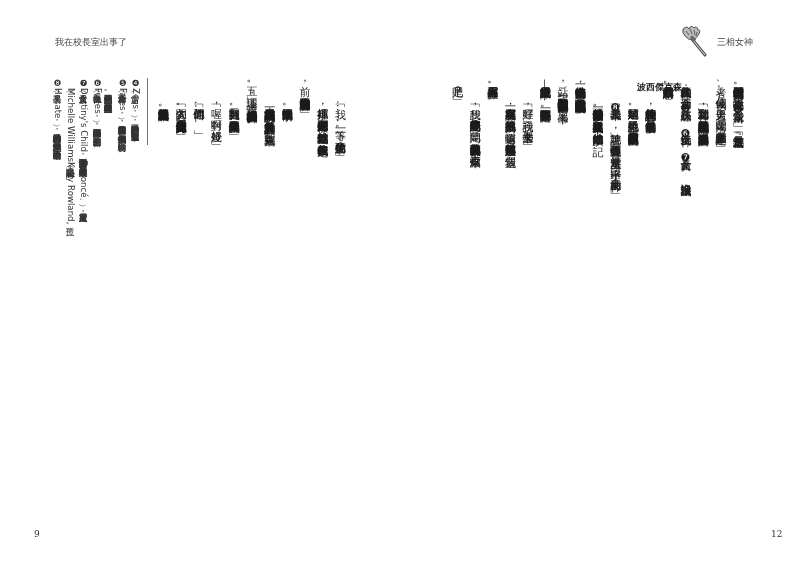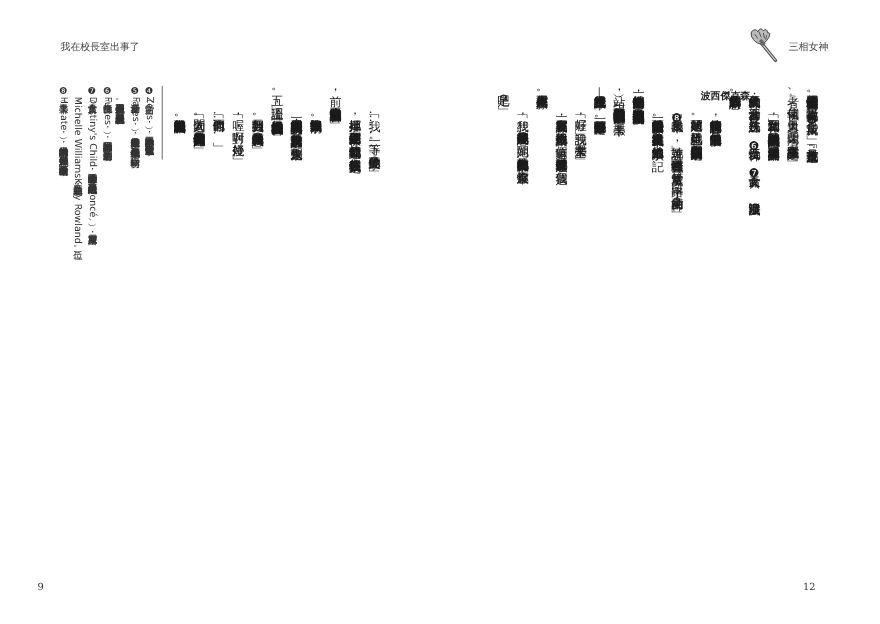--- a/index.html
+++ b/index.html
@@ -87,14 +87,14 @@
     <div class="fn" style="left:130.5px">❹宙斯（Zeus），希臘神話中的眾神之王，掌管雷電風雨等氣候。</div>
     <div class="fn" style="left:117.5px">❺命運三女神（Fates），是掌管所有生命長短的三位女神，她們手中每一條線代表每個生命，當線切斷時，</div>
     <div class="fn cont" style="left:103.5px">就是這個生命的死期到了。也是波西這裡所說的灰色三姊妹。</div>
     <div class="fn" style="left:92.5px">❻復仇三女神（Furies），希臘神話中的冥界三女神，是刑罰的監督者。</div>
     <div class="fn" style="left:78.5px">❼真命天女（Destiny's Child）是美國女子音樂團體，成名之後的成員是碧昂絲（Beyoncé）、蜜雪兒・威廉斯</div>
     <div class="fn cont" style="left:65.5px">（Michelle Williams）和凱莉・羅蘭（Kelly Rowland）三位。</div>
     <div class="fn" style="left:52.5px">❽黑卡蒂（Hecate），希臘神話中的暗黑女神，傳說是她創造了地獄，象徵世界的陰暗面。</div>
   </div>
 
   <div class="page-num" style="left:34px;">9</div>
-  <div class="page-num" style="left:730px;">12</div>
+  <div class="page-num" style="left:771px;">12</div>
 </div>
 
 </body></html>

